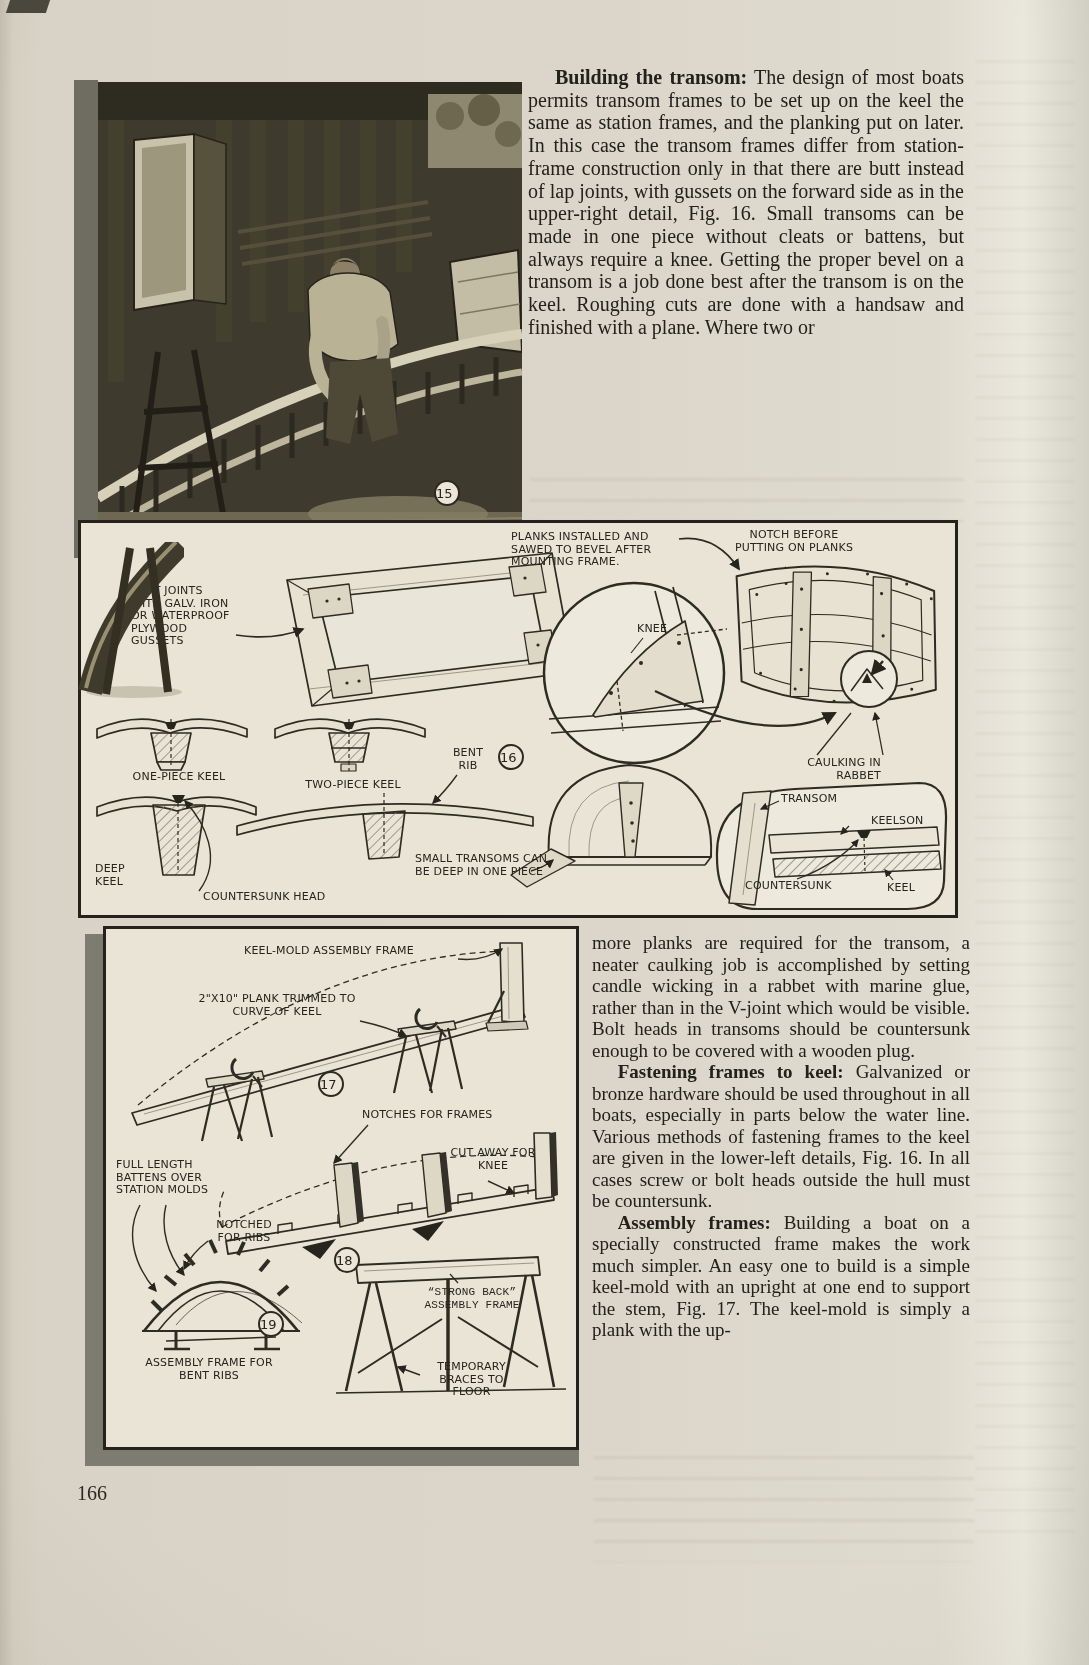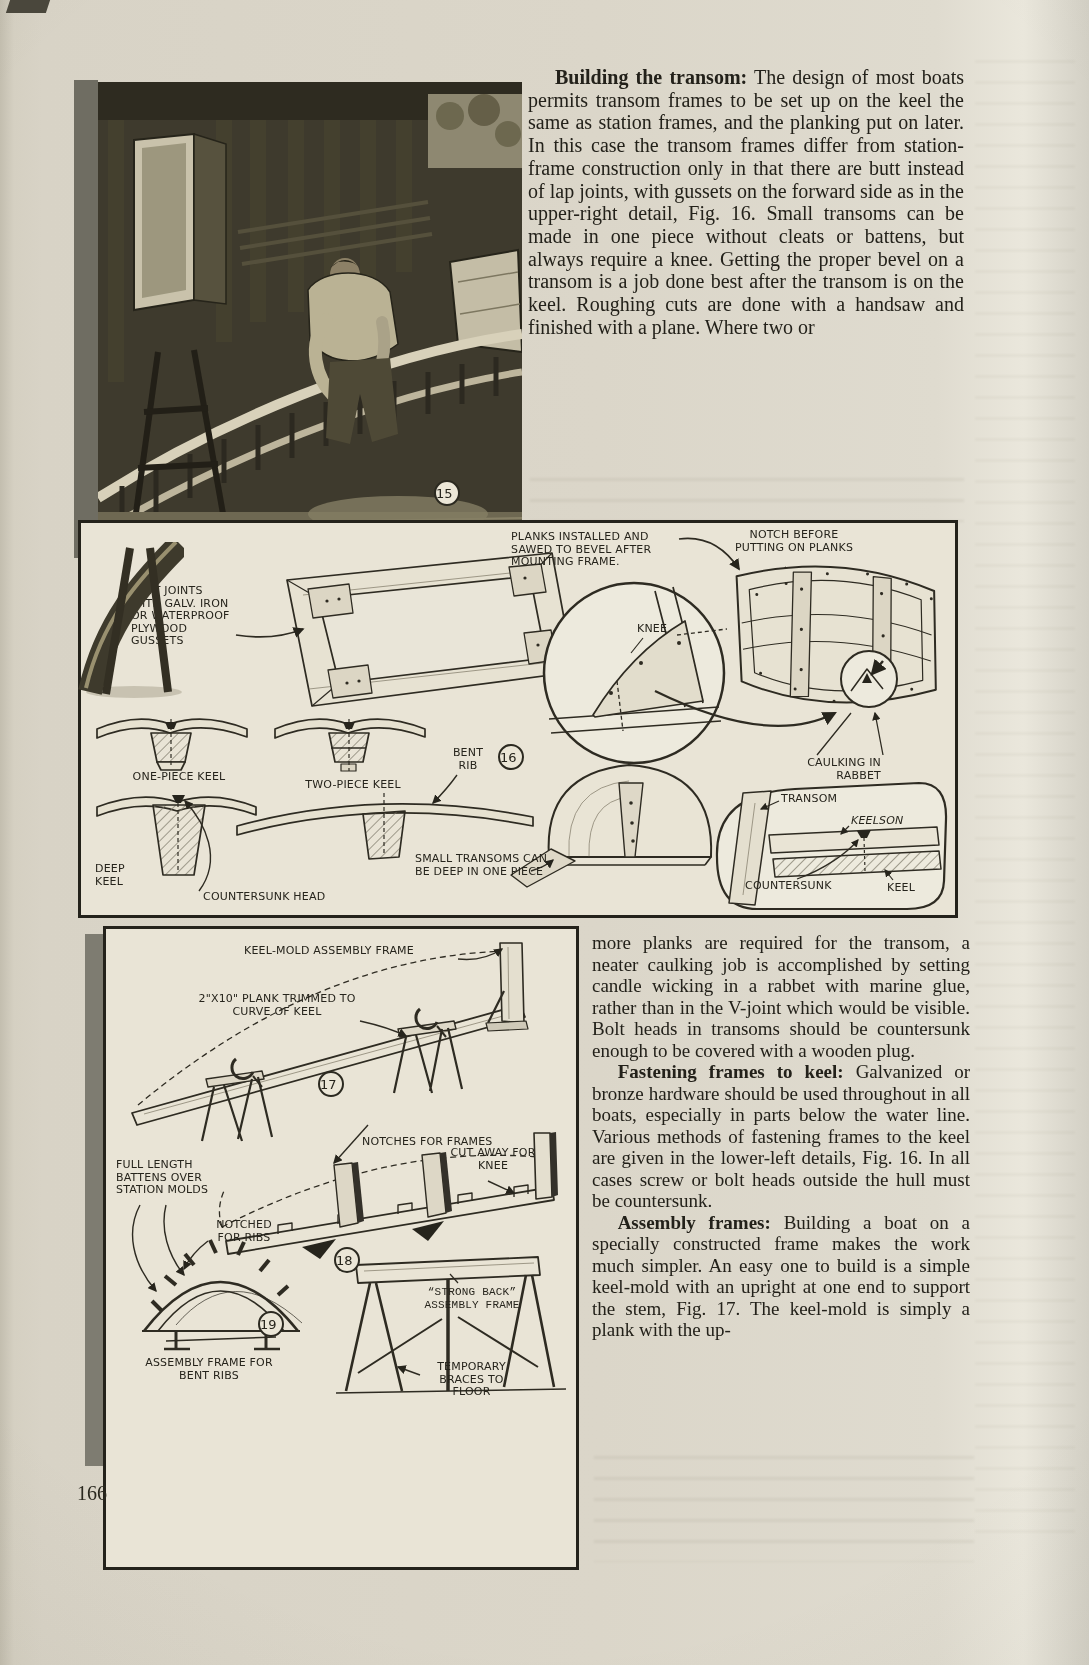--- a/index.html
+++ b/index.html
@@ -11,21 +11,21 @@
   }
   .shade { position:absolute; inset:0; pointer-events:none;
     background:radial-gradient(120% 90% at 50% 45%, rgba(0,0,0,0) 60%, rgba(60,55,40,0.10) 100%); }
   .corner-mark { position:absolute; left:8px; top:0; width:40px; height:13px; background:#4a473c; transform:skewX(-18deg); }
   .ghost { position:absolute; opacity:0.07; filter:blur(1px);
     background:repeating-linear-gradient(180deg,#565138 0 3px, transparent 3px 21px); }
   .gray-bar { position:absolute; background:#7e7c71; }
   .photo-wrap { position:absolute; left:98px; top:82px; width:424px; height:476px; background:#3e3a2d; }
   .panel { position:absolute; background:#e9e4d6; border:3px solid #24221b; }
   .panel-16 { left:78px; top:520px; width:880px; height:398px; }
-  .panel-17 { left:103px; top:926px; width:476px; height:644px; }
+  .panel-17 { left:103px; top:926px; width:476px; height:524px; }
   .ext { position:absolute; left:76px; top:542px; width:108px; height:158px; z-index:6; }
   .dlabel { position:absolute; font-family:"DejaVu Sans", sans-serif; font-size:11px; line-height:12.6px;
     letter-spacing:0.2px; color:#26241c; white-space:normal; }
   .fig-circle { position:absolute; width:26px; height:26px; border:2px solid #2b2920; border-radius:50%;
     background:#ebe6d7; font-family:"DejaVu Sans", sans-serif; font-size:13px; color:#26241c;
     display:flex; align-items:center; justify-content:flex-start; z-index:7; }
   .col { position:absolute; color:#23211a; text-align:justify; }
   .col-top { left:528px; top:66px; width:436px; font-size:20px; line-height:22.7px; }
   .col-bottom { left:592px; top:932px; width:378px; font-size:19px; line-height:21.5px; }
   .col p.indent { text-indent:1.35em; }
@@ -259,21 +259,21 @@
   <div class="dlabel" style="left:50px; top:62px; width:102px;">BUTT JOINTS WITH GALV. IRON OR WATERPROOF PLYWOOD GUSSETS</div>
   <div class="dlabel" style="left:556px; top:100px; width:60px;">KNEE</div>
   <div class="dlabel" style="left:690px; top:234px; width:110px; text-align:right;">CAULKING IN RABBET</div>
   <div class="dlabel" style="left:18px; top:248px; width:160px; text-align:center;">ONE-PIECE KEEL</div>
   <div class="dlabel" style="left:192px; top:256px; width:160px; text-align:center;">TWO-PIECE KEEL</div>
   <div class="dlabel" style="left:364px; top:224px; width:46px; text-align:center;">BENT RIB</div>
   <div class="dlabel" style="left:14px; top:340px; width:56px;">DEEP KEEL</div>
   <div class="dlabel" style="left:122px; top:368px; width:200px;">COUNTERSUNK HEAD</div>
   <div class="dlabel" style="left:334px; top:330px; width:136px;">SMALL TRANSOMS CAN BE DEEP IN ONE PIECE</div>
   <div class="dlabel" style="left:700px; top:270px; width:80px;">TRANSOM</div>
-  <div class="dlabel" style="left:770px; top:292px; width:80px;font-style:italic;">KEELSON</div>
+  <div class="dlabel" style="left:790px; top:292px; width:80px;">KEELSON</div>
   <div class="dlabel" style="left:664px; top:357px; width:110px;">COUNTERSUNK</div>
   <div class="dlabel" style="left:806px; top:359px; width:46px;">KEEL</div>
   <div class="fig-circle" style="left:417px; top:221px;">
       <span>16</span>
     </div>
 </div>
 
 <div class="ext">
   <svg width="108" height="158" viewBox="0 0 108 158">
     <ellipse cx="58" cy="150" rx="48" ry="6" fill="#b9b3a1" opacity="0.7"></ellipse>
@@ -352,21 +352,21 @@
       <path d="M264,354 L240,462 M270,354 L296,462 M420,346 L398,458 M426,346 L448,458" stroke-width="2.6"></path>
       <path d="M342,350 L342,462" stroke-width="3.5"></path>
       <path d="M252,444 L336,390 M432,438 L352,388" stroke-width="2"></path>
       <path d="M230,464 L460,460" stroke-width="1.6"></path>
       <path d="M352,354 L344,345" stroke-width="1.2"></path>
       <path d="M314,446 L292,438" stroke-width="1.4" marker-end="url(#a17)"></path>
     </g>
   </svg>
   <div class="dlabel" style="left:92px; top:16px; width:262px; text-align:center;">KEEL-MOLD ASSEMBLY FRAME</div>
   <div class="dlabel" style="left:86px; top:64px; width:170px; text-align:center;">2"X10" PLANK TRIMMED TO CURVE OF KEEL</div>
-  <div class="dlabel" style="left:256px; top:180px; width:160px;margin-top:27px;">NOTCHES FOR FRAMES</div>
+  <div class="dlabel" style="left:256px; top:180px; width:160px;">NOTCHES FOR FRAMES</div>
   <div class="dlabel" style="left:344px; top:218px; width:86px; text-align:center;">CUT AWAY FOR KNEE</div>
   <div class="dlabel" style="left:10px; top:230px; width:112px;">FULL LENGTH BATTENS OVER STATION MOLDS</div>
   <div class="dlabel" style="left:98px; top:290px; width:80px; text-align:center;">NOTCHED FOR RIBS</div>
   <div class="dlabel" style="left:300px; top:357px; width:132px; text-align:center;font-family:Liberation Mono, monospace;">“STRONG BACK” ASSEMBLY FRAME</div>
   <div class="dlabel" style="left:28px; top:428px; width:150px; text-align:center;">ASSEMBLY FRAME FOR BENT RIBS</div>
   <div class="dlabel" style="left:318px; top:432px; width:95px; text-align:center;">TEMPORARY BRACES TO FLOOR</div>
   <div class="fig-circle" style="left:212px; top:142px;">
       <span>17</span>
     </div>
   <div class="fig-circle" style="left:228px; top:318px;">

